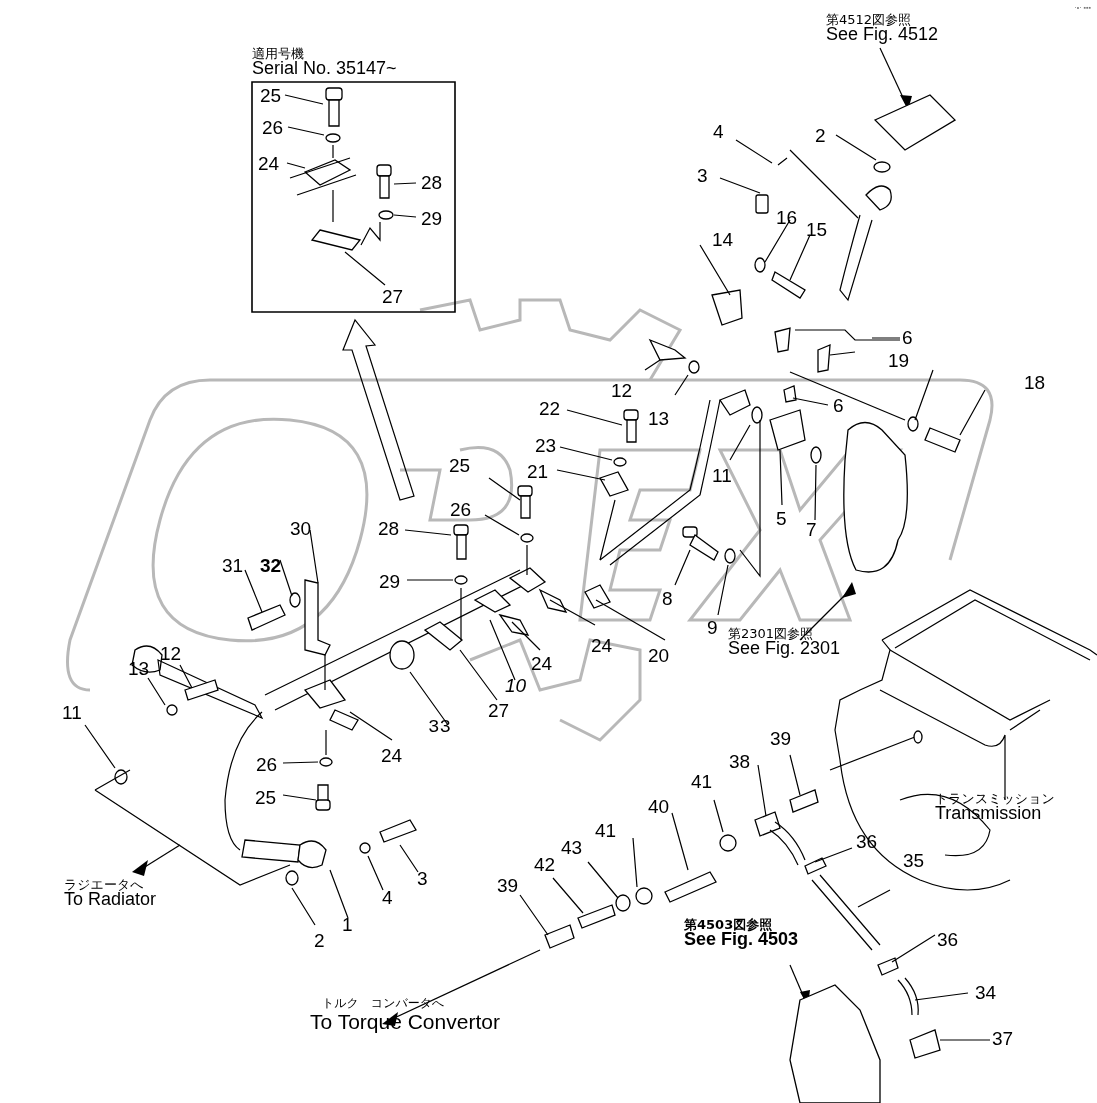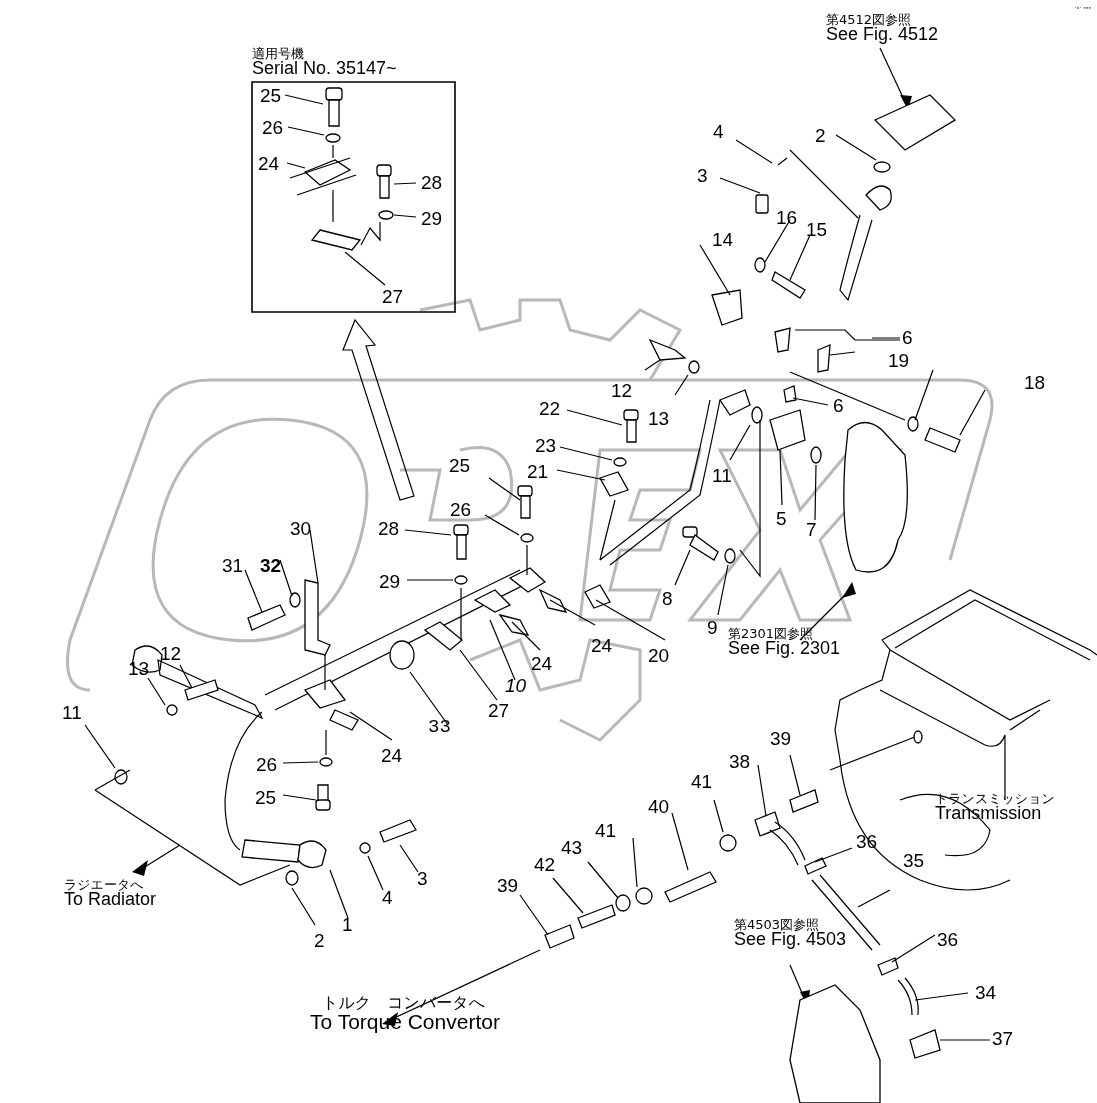--- a/index.html
+++ b/index.html
@@ -3,21 +3,21 @@
 <meta charset="utf-8">
 <style>
   html, body { margin:0; padding:0; background:#ffffff; }
   body { width:1097px; height:1103px; position:relative; overflow:hidden;
          font-family:"Liberation Sans", sans-serif; color:#000; }
   #canvas { position:absolute; left:0; top:0; width:1097px; height:1103px; }
   .lbl { position:absolute; font-family:"Liberation Sans", sans-serif; font-size:19px; line-height:19px; white-space:nowrap; cursor:pointer; }
   .note { position:absolute; font-family:"DejaVu Sans", sans-serif; font-size:13px; line-height:14px; white-space:nowrap; }
   .note .en { font-family:"Liberation Sans", sans-serif; font-size:18px; }
   .big .en { font-size:21px; line-height:24px; }
-  .big .jp { font-size:16px; }
+  .big .jp { font-size:12px; }
   .corner { position:absolute; right:6px; top:4px; font-size:7px; color:#777; }
   svg * { vector-effect:non-scaling-stroke; }
   .wm { fill:none; stroke:#b8b8b8; stroke-width:3; }
   .ln { fill:none; stroke:#000; stroke-width:1.2; }
   .pt { fill:#fff; stroke:#000; stroke-width:1.3; }
 </style>
 </head>
 <body>
 
 <svg id="canvas" viewBox="0 0 1097 1103">
@@ -180,21 +180,21 @@
   <div class="en">Serial  No.  35147~</div>
 </div>
 <div class="note" style="left:826px;top:13px;">
   <div>第4512図参照</div>
   <div class="en">See  Fig.  4512</div>
 </div>
 <div class="note" style="left:728px;top:627px;">
   <div>第2301図参照</div>
   <div class="en">See  Fig.  2301</div>
 </div>
-<div class="note" style="left:734px;top:918px;">
+<div class="note" style="left:684px;top:918px;font-weight:bold;">
   <div>第4503図参照</div>
   <div class="en">See  Fig.  4503</div>
 </div>
 <div class="note" style="left:935px;top:792px;">
   <div>トランスミッション</div>
   <div class="en">Transmission</div>
 </div>
 <div class="note" style="left:64px;top:878px;">
   <div>ラジエータへ</div>
   <div class="en">To  Radiator</div>

